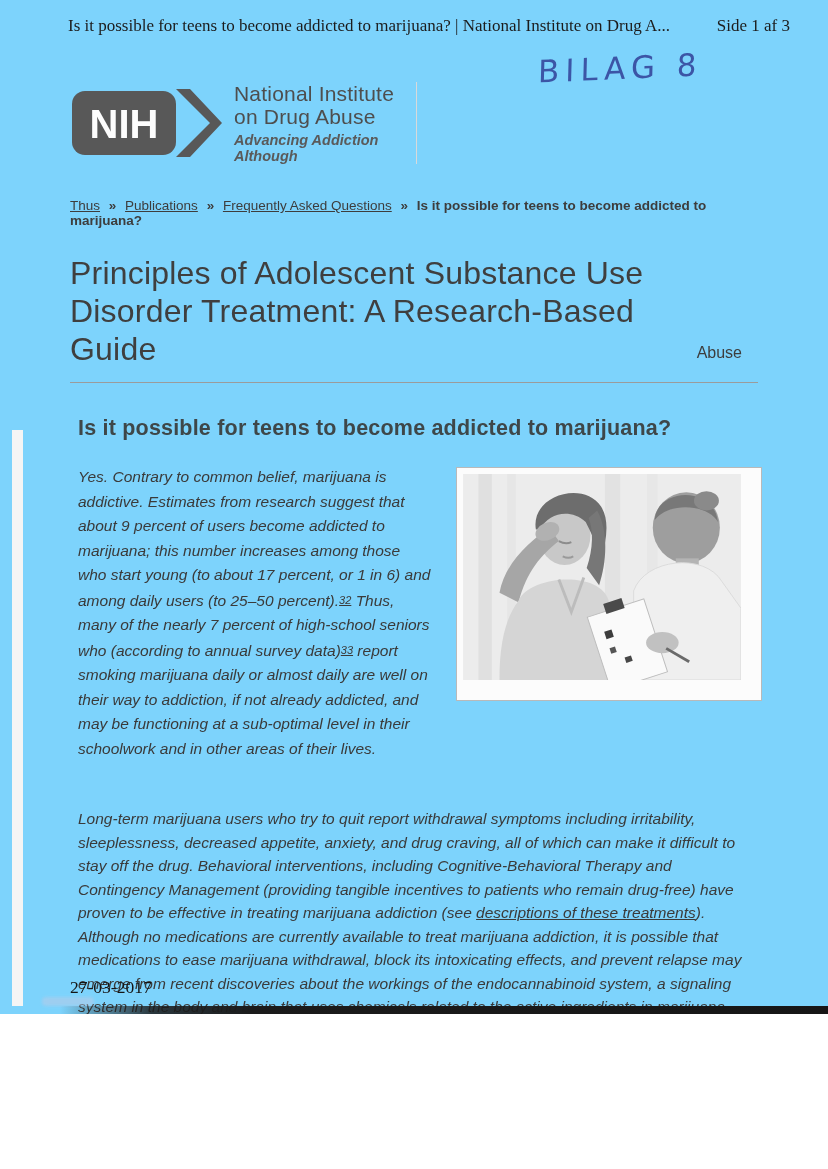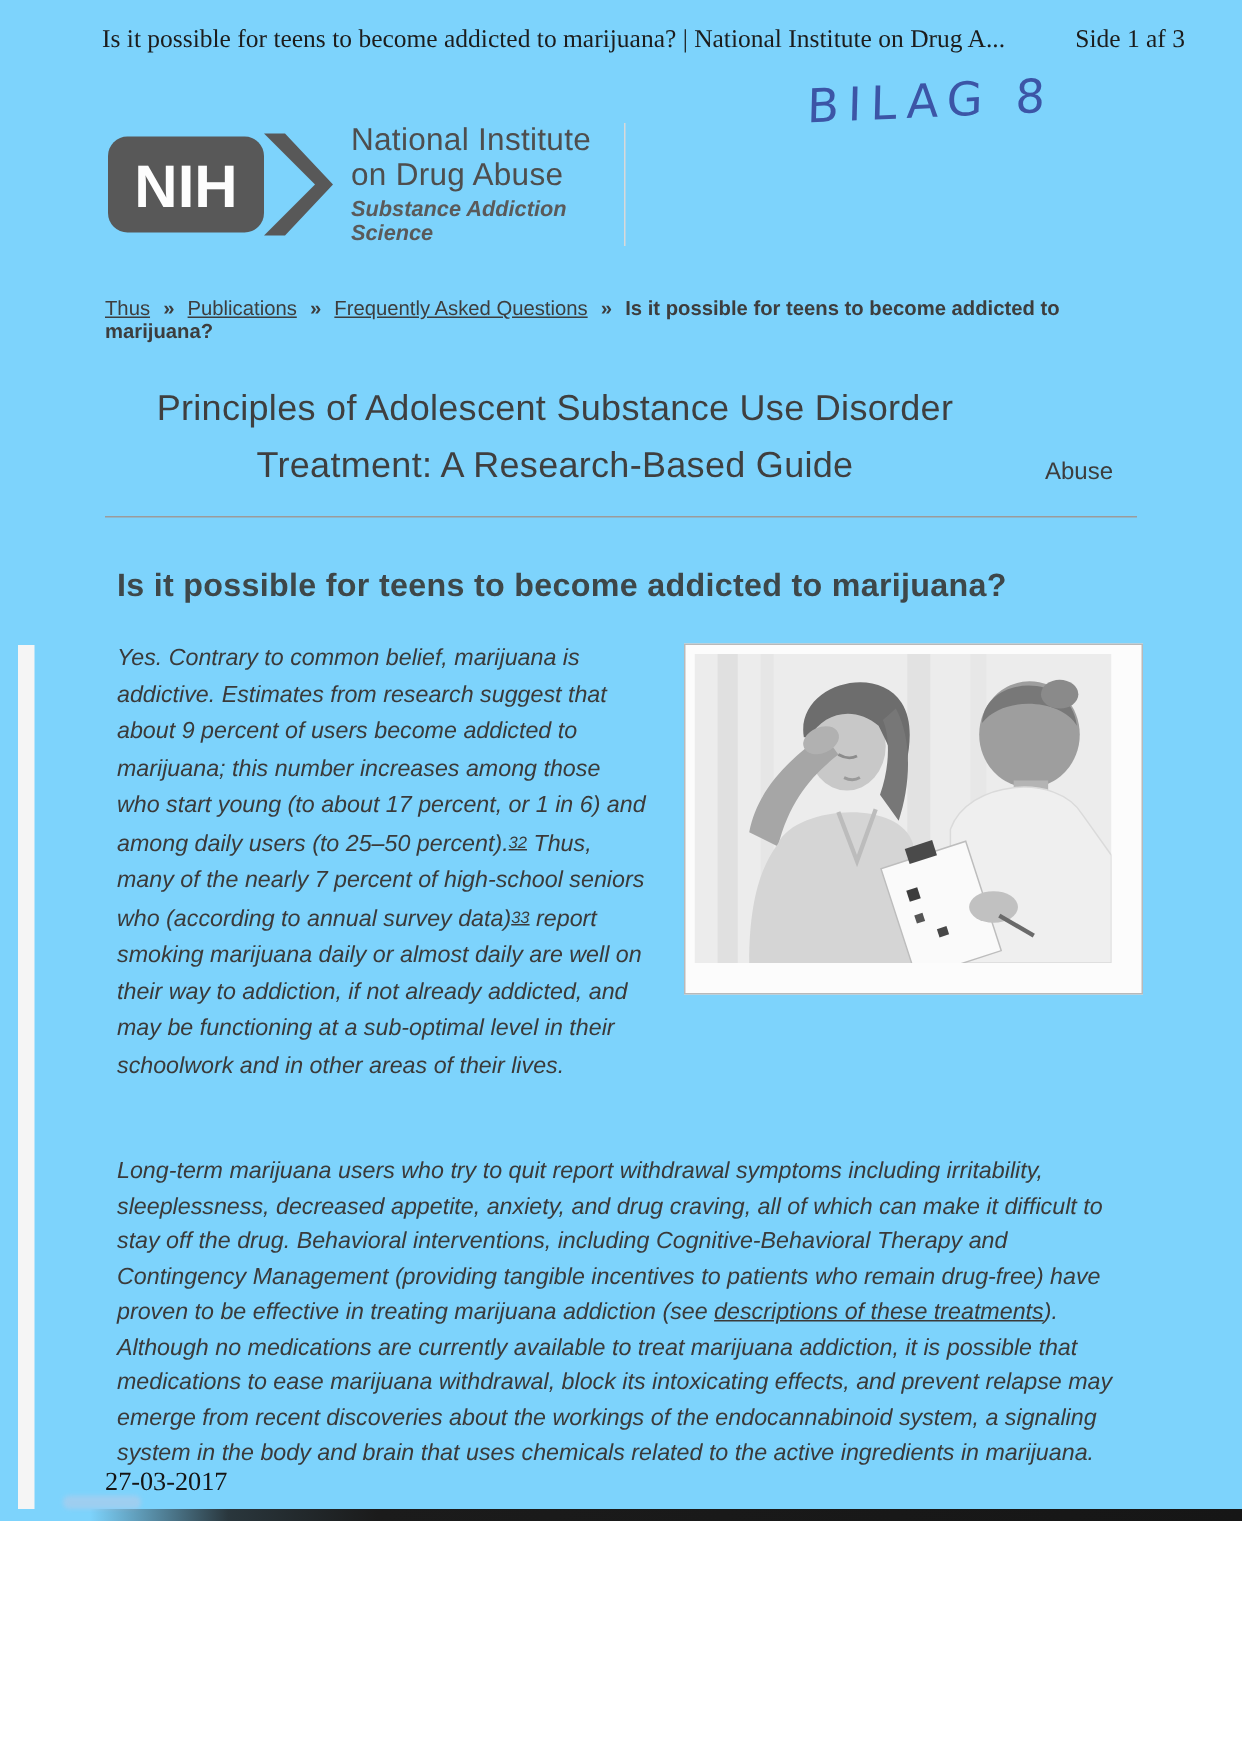--- a/index.html
+++ b/index.html
@@ -48,22 +48,22 @@
   .breadcrumb a{color:#3d3d3d;text-decoration:underline;cursor:pointer;font-weight:500;}
   .breadcrumb .sep{margin:0 5px;font-weight:700;}
   .breadcrumb .current{font-weight:700;}
   
   .title-row{
     display:flex;align-items:flex-end;justify-content:space-between;
     margin:24px 86px 0 70px;
   }
   h1{
     margin:0;width:600px;
-    font-size:24px;font-weight:400;color:#3f3f3f;
-    line-height:38px;letter-spacing:.2px;text-align:center;
+    font-size:32px;font-weight:400;color:#3f3f3f;
+    line-height:38px;letter-spacing:.2px;
   }
   .print-link{font-size:16px;color:#3d3d3d;margin-bottom:6px;cursor:pointer;text-decoration:none;}
   .rule{border:none;border-top:1.5px solid #9b9b9b;margin:14px 70px 0 70px;}
   
   h2{
     margin:30px 86px 0 78px;
     font-size:21.5px;font-weight:700;color:#3e4749;
     line-height:30px;letter-spacing:.2px;
   }
   .article-body{
@@ -121,21 +121,21 @@
 
   <div class="logo-row">
     <svg class="nih-mark" width="152" height="72" viewBox="0 0 152 72">
       <rect x="2" y="4" width="104" height="64" rx="13" fill="#585858"></rect>
       <text x="54" y="51" text-anchor="middle" font-family="Liberation Sans, sans-serif" font-size="40" font-weight="700" fill="#fdfdfd">NIH</text>
       <path d="M106,2 L140,36 L106,70 L120,70 L152,36 L120,2 Z" fill="#585858"></path>
     </svg>
     <div class="logo-text">
       <div class="logo-line">National Institute</div>
       <div class="logo-line">on Drug Abuse</div>
-      <div class="logo-tagline">Substance Addiction Science</div>
+      <div class="logo-tagline">Advancing Addiction Although</div>
     </div>
   </div>
 
   <div class="breadcrumb">
     <a>Thus</a>
     <span class="sep">»</span>
     <a>Publications</a>
     <span class="sep">»</span>
     <a>Frequently Asked Questions</a>
     <span class="sep">»</span>

